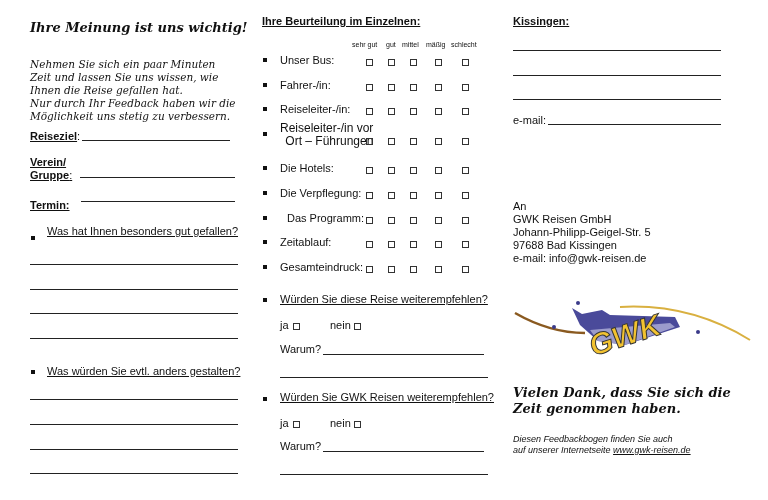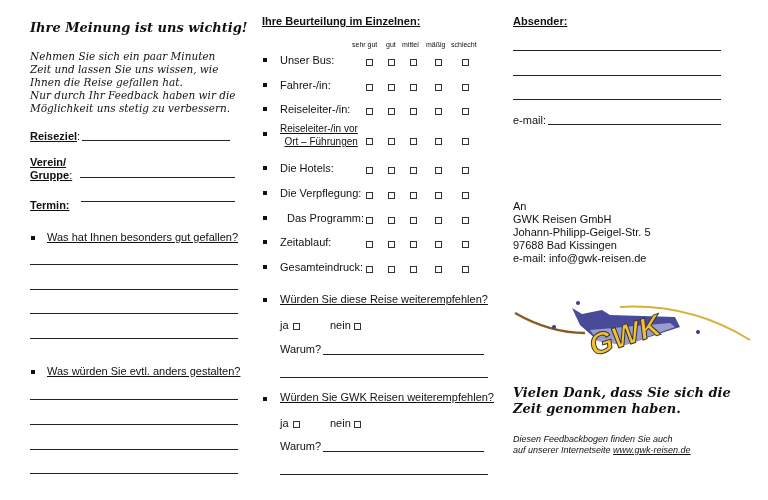--- a/index.html
+++ b/index.html
@@ -1,20 +1,20 @@
 <!DOCTYPE html>
 <html><head>
 <meta charset="utf-8">
 <style>
   html,body{margin:0;padding:0;background:#fff;}
   body{width:768px;height:500px;position:relative;overflow:hidden;font-family:"Liberation Sans",sans-serif;color:#111;}
   .abs{position:absolute;}
   .script{font-family:"DejaVu Serif",serif;font-style:italic;}
   .title-script{font-weight:bold;font-size:13px;}
-  .intro{font-size:10.5px;line-height:13px;}
+  .intro{font-size:10.5px;line-height:13px;margin-top:8px;}
   .lbl{font-size:11px;font-weight:bold;text-decoration:underline;}
   .line{position:absolute;border-bottom:1px solid #222;height:0;}
   .line.thick{border-bottom:1.5px solid #222;}
   .q{font-size:11px;text-decoration:underline;}
   .bullet{position:absolute;width:4px;height:4px;background:#111;}
   .rlabel{font-size:11px;text-align:right;}
   .rhead{font-size:7px;position:absolute;top:41px;}
   .cb{position:absolute;width:5px;height:5px;border:1px solid #333;}
   .small{font-size:11px;}
   .addr{font-size:11px;line-height:13px;}
@@ -40,21 +40,21 @@
 <div class="abs lbl" style="left:30px;top:156px;line-height:13px;">
   <div>Verein/</div>
   <div><span>Gruppe</span><span style="text-decoration:none;font-weight:normal;">:</span></div>
 </div>
 <div class="line" style="left:80px;top:177px;width:155px;"></div>
 
 <div class="abs lbl" style="left:30px;top:191px;margin-top:8px;">Termin:</div>
 <div class="line" style="left:81px;top:201px;width:154px;"></div>
 
 <div class="bullet" style="left:31px;top:236px;"></div>
-<div class="abs q" style="left:47px;top:231px;text-align:center;">Was hat Ihnen besonders gut gefallen?</div>
+<div class="abs q" style="left:47px;top:225px;text-align:center;">Was hat Ihnen besonders gut gefallen?</div>
 <div class="line thick" style="left:30px;top:264px;width:208px;"></div>
 <div class="line thick" style="left:30px;top:289px;width:208px;"></div>
 <div class="line thick" style="left:30px;top:313px;width:208px;"></div>
 <div class="line thick" style="left:30px;top:338px;width:208px;"></div>
 
 <div class="bullet" style="left:31px;top:370px;"></div>
 <div class="abs q" style="left:47px;top:365px;">Was würden Sie evtl. anders gestalten?</div>
 <div class="line thick" style="left:30px;top:399px;width:208px;"></div>
 <div class="line thick" style="left:30px;top:424px;width:208px;"></div>
 <div class="line thick" style="left:30px;top:449px;width:208px;"></div>
@@ -84,21 +84,21 @@
     <div class="cb" style="left: 435px; top: 84px;"></div>
     <div class="cb" style="left: 462px; top: 84px;"></div>
     <div class="bullet" style="left: 263px; top: 107px;"></div>
     <div class="abs rlabel" style="left: 280px; top: 103px;">Reiseleiter-/in:</div>
     <div class="cb" style="left: 366px; top: 108px;"></div>
     <div class="cb" style="left: 388px; top: 108px;"></div>
     <div class="cb" style="left: 410px; top: 108px;"></div>
     <div class="cb" style="left: 435px; top: 108px;"></div>
     <div class="cb" style="left: 462px; top: 108px;"></div>
     <div class="bullet" style="left: 263px; top: 132px;"></div>
-    <div class="abs rlabel" style="left: 280px; top: 122px; font-size: 10px; line-height: 13px; text-decoration: underline;">
+    <div class="abs rlabel" style="left: 280px; top: 122px; font-size: 12px; line-height: 13px;">
       <div>Reiseleiter-/in vor</div>
       <div>Ort – Führungen</div>
     </div>
     <div class="cb" style="left: 366px; top: 138px;"></div>
     <div class="cb" style="left: 388px; top: 138px;"></div>
     <div class="cb" style="left: 410px; top: 138px;"></div>
     <div class="cb" style="left: 435px; top: 138px;"></div>
     <div class="cb" style="left: 462px; top: 138px;"></div>
     <div class="bullet" style="left: 263px; top: 166px;"></div>
     <div class="abs rlabel" style="left: 280px; top: 162px;">Die Hotels:</div>
@@ -150,21 +150,21 @@
 <div class="bullet" style="left:263px;top:397px;"></div>
 <div class="abs q" style="left:280px;top:391px;">Würden Sie GWK Reisen weiterempfehlen?</div>
 <div class="abs small" style="left:280px;top:417px;">ja</div>
 <div class="cb" style="left:293px;top:421px;"></div>
 <div class="abs small" style="left:330px;top:417px;">nein</div>
 <div class="cb" style="left:354px;top:421px;"></div>
 <div class="abs small" style="left:280px;top:440px;">Warum?</div>
 <div class="line" style="left:323px;top:451px;width:161px;"></div>
 <div class="line" style="left:280px;top:474px;width:208px;"></div>
 
-<div class="abs lbl" style="left:513px;top:15px;">Absender:</div>
+<div class="abs lbl" style="left:513px;top:15px;">Kissingen:</div>
 <div class="line thick" style="left:513px;top:50px;width:208px;"></div>
 <div class="line thick" style="left:513px;top:75px;width:208px;"></div>
 <div class="line thick" style="left:513px;top:99px;width:208px;"></div>
 <div class="abs small" style="left:513px;top:114px;">e-mail:</div>
 <div class="line" style="left:548px;top:124px;width:173px;"></div>
 
 <div class="abs addr" style="left:513px;top:200px;">
   <div>An</div>
   <div>GWK Reisen GmbH</div>
   <div>Johann-Philipp-Geigel-Str. 5</div>

